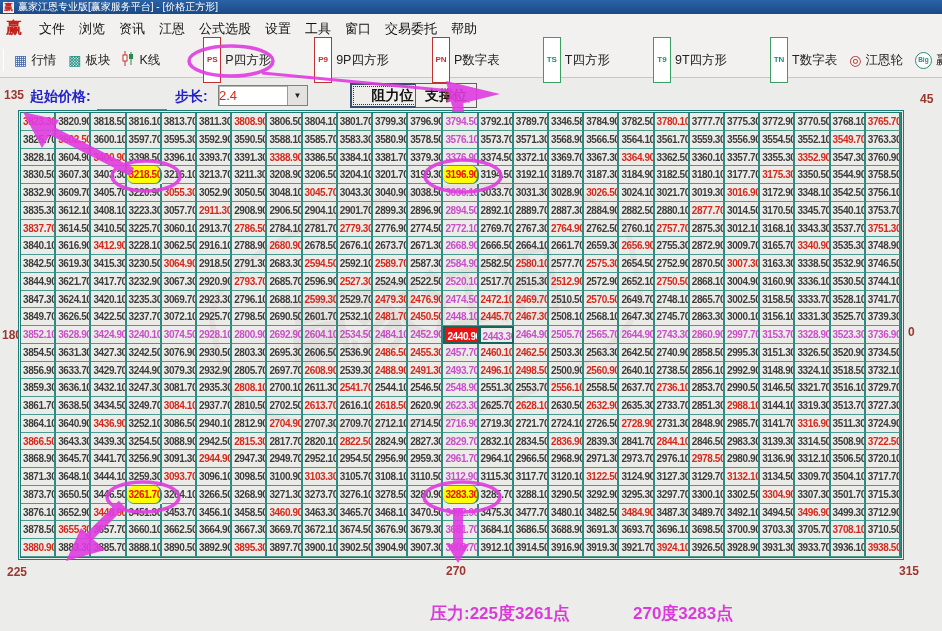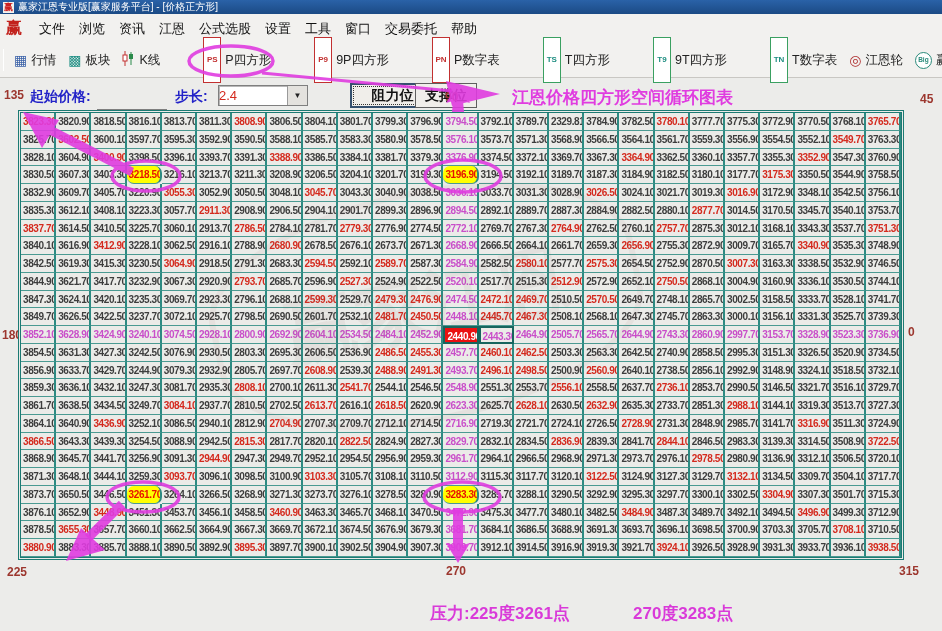--- a/index.html
+++ b/index.html
@@ -164,21 +164,20 @@
 
   <span class="ctl-label" style="left:30px;top:88px">起始价格:</span>
   <input class="ctl-input" style="left: 97px; top: 85px; width: 70px; height: 21px; margin-top: 24px;" value="2440.9099">
   <span class="ctl-label" style="left:175px;top:88px">步长:</span>
   <div class="combo" style="left:218px;top:85px;width:90px;height:21px">
     <span class="val">2.4</span>
     <span class="drop">▼</span>
   </div>
   <button class="pushbtn default" style="left:350px;top:83px;width:85px;height:25px">阻力位</button>
   <button class="pushbtn" style="left:415px;top:83px;width:62px;height:25px">支撑位</button>
-  <span class="banner">江恩价格四方形空间循环图表</span>
 
   <span class="angle" style="left:4px;top:88px">135</span>
   <span class="angle" style="left:445px;top:90px">90</span>
   <span class="angle" style="left:920px;top:92px">45</span>
   <span class="angle" style="left:2px;top:328px">180</span>
   <span class="angle" style="left:908px;top:325px">0</span>
   <span class="angle" style="left:7px;top:565px">225</span>
   <span class="angle" style="left:446px;top:564px">270</span>
   <span class="angle" style="left:899px;top:564px">315</span>
 
@@ -192,21 +191,21 @@
         <div class="cell">3811.30</div>
         <div class="cell c-quart">3808.90</div>
         <div class="cell">3806.50</div>
         <div class="cell">3804.10</div>
         <div class="cell">3801.70</div>
         <div class="cell">3799.30</div>
         <div class="cell">3796.90</div>
         <div class="cell c-card">3794.50</div>
         <div class="cell">3792.10</div>
         <div class="cell">3789.70</div>
-        <div class="cell">2329.81</div>
+        <div class="cell">3346.58</div>
         <div class="cell">3784.90</div>
         <div class="cell">3782.50</div>
         <div class="cell c-quart">3780.10</div>
         <div class="cell">3777.70</div>
         <div class="cell">3775.30</div>
         <div class="cell">3772.90</div>
         <div class="cell">3770.50</div>
         <div class="cell">3768.10</div>
         <div class="cell c-diag">3765.70</div>
         <div class="cell">3825.70</div>

